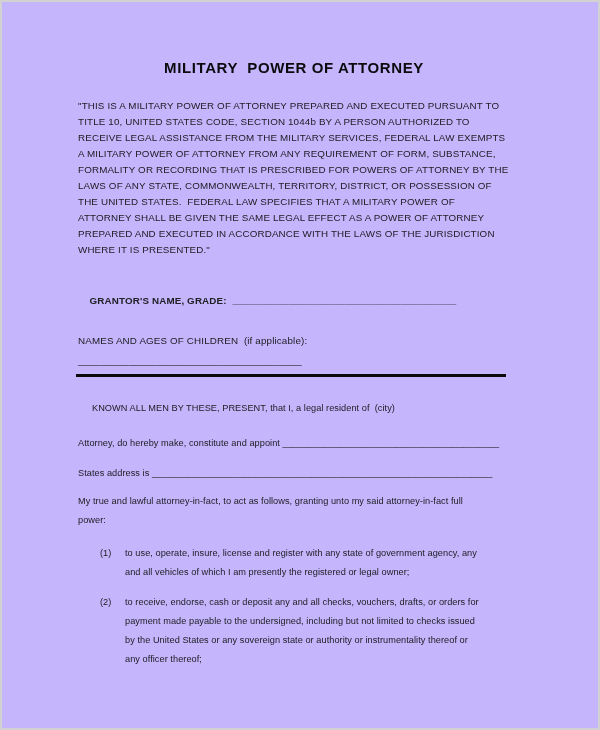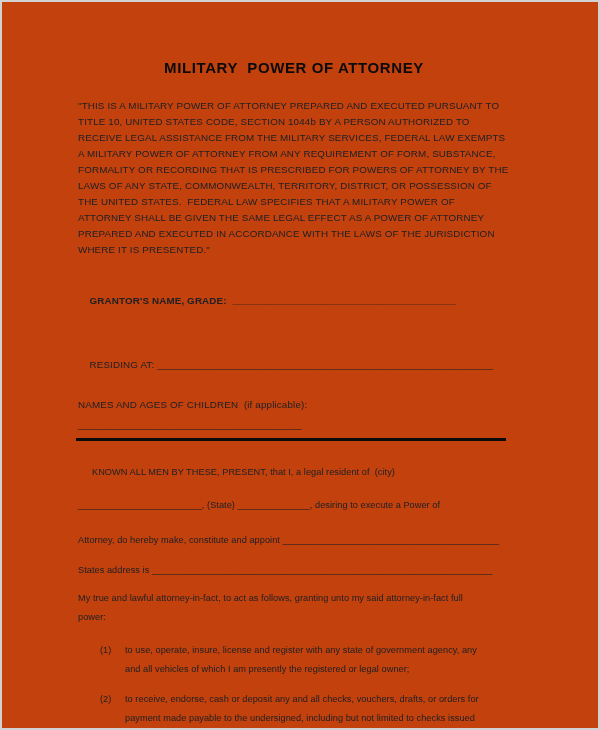--- a/index.html
+++ b/index.html
@@ -5,21 +5,21 @@
   html, body {
     margin: 0;
     padding: 0;
     background: #ffffff;
   }
   .page {
     position: relative;
     box-sizing: border-box;
     width: 600px;
     height: 730px;
-    background: #c2410c;
+    background: #c4b5fd;
     border: 2px solid #d2d2d2;
     padding: 58px 20px 0 76px;
     overflow: hidden;
     font-family: "Liberation Sans", sans-serif;
     color: #202025;
   }
   .title {
     width: 432px;
     text-align: center;
     font-size: 15px;
@@ -83,33 +83,29 @@
 LAWS OF ANY STATE, COMMONWEALTH, TERRITORY, DISTRICT, OR POSSESSION OF
 THE UNITED STATES.  FEDERAL LAW SPECIFIES THAT A MILITARY POWER OF
 ATTORNEY SHALL BE GIVEN THE SAME LEGAL EFFECT AS A POWER OF ATTORNEY
 PREPARED AND EXECUTED IN ACCORDANCE WITH THE LAWS OF THE JURISDICTION
 WHERE IT IS PRESENTED."</div>
 
   <div class="caps field-grantor">
     <span class="blank-label">GRANTOR'S NAME, GRADE:  </span><span>________________________________________</span>
   </div>
 
-  <div class="caps field-residing">
-    <span class="blank-label">RESIDING AT: </span><span>____________________________________________________________</span>
-  </div>
 
   <div class="caps field-children">NAMES AND AGES OF CHILDREN  (if applicable):</div>
 
   <div class="caps children-blank">________________________________________</div>
 
   <div class="divider"></div>
 
   <div class="lower known-line">KNOWN ALL MEN BY THESE, PRESENT, that I, a legal resident of  (city)</div>
 
-  <div class="lower citystate-line">________________________, (State) ______________, desiring to execute a Power of</div>
 
   <div class="lower appoint-line">Attorney, do hereby make, constitute and appoint __________________________________________</div>
 
   <div class="lower address-line">States address is __________________________________________________________________</div>
 
   <div class="lower grant-intro">My true and lawful attorney-in-fact, to act as follows, granting unto my said attorney-in-fact full
 power:</div>
 
   <div class="lower item item-1">
     <div class="item-num">(1)</div>

